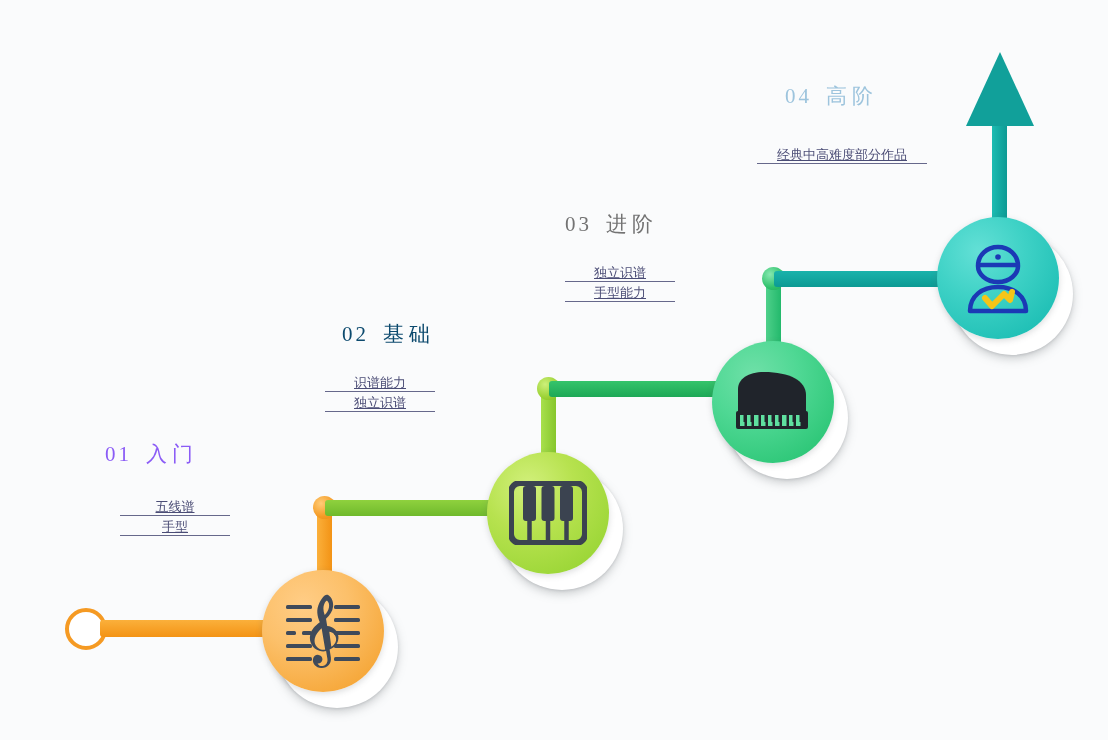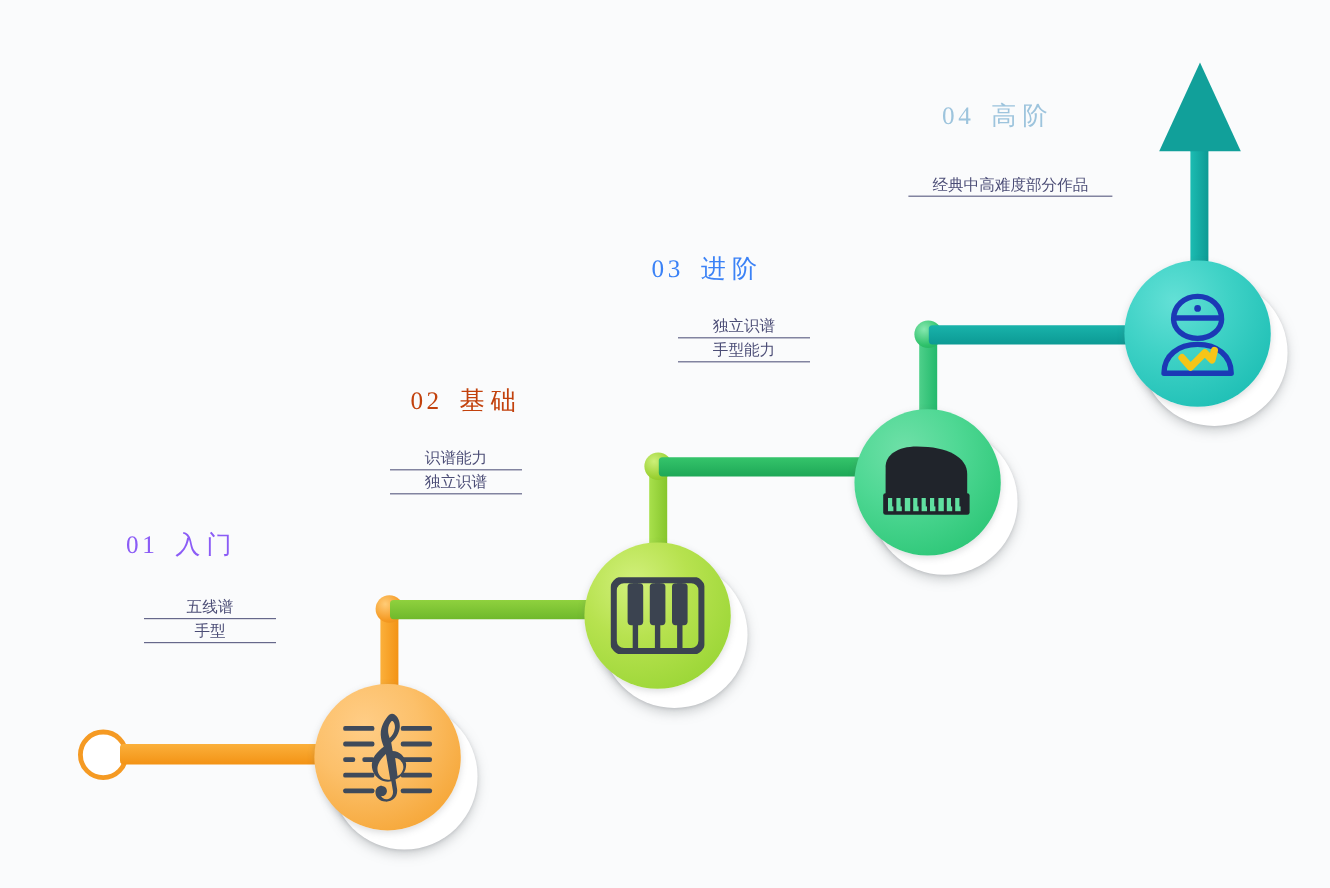--- a/index.html
+++ b/index.html
@@ -88,21 +88,21 @@
     position: absolute;
     font-size: 13px;
     line-height: 1.55;
     color: #3d3f6b;
     text-align: center;
     white-space: nowrap;
     font-family: "DejaVu Sans", "Liberation Sans", sans-serif;
     filter: blur(0.35px);
     opacity: 0.92;
   }
-  .step-desc div { position: relative; }
+  .step-desc div { position: relative; text-decoration: underline; }
   .step-desc div::after {
     content: "";
     position: absolute;
     left: 0; right: 0;
     bottom: 1px;
     height: 1px;
     background: #3d3f6b;
     opacity: 0.85;
   }
 
@@ -232,29 +232,29 @@
   </div>
 
   <div class="step-title" style="left:105px; top:440px; color:#8b5cf6;">
     <span class="num">01</span><span class="name">入门</span>
   </div>
   <div class="step-desc" style="left:120px; top:497px; width:110px;">
     <div>五线谱</div>
     <div>手型</div>
   </div>
 
-  <div class="step-title" style="left:342px; top:320px; color:#c2410c;">
+  <div class="step-title" style="left:342px; top:320px; color:#0c4a6e;">
     <span class="num">02</span><span class="name">基础</span>
   </div>
   <div class="step-desc" style="left:325px; top:373px; width:110px;">
     <div>识谱能力</div>
     <div>独立识谱</div>
   </div>
 
-  <div class="step-title" style="left:543px; top:210px; color:#3b82f6;">
+  <div class="step-title" style="left:565px; top:210px; color:#737373;">
     <span class="num">03</span><span class="name">进阶</span>
   </div>
   <div class="step-desc" style="left:565px; top:263px; width:110px;">
     <div>独立识谱</div>
     <div>手型能力</div>
   </div>
 
   <div class="step-title" style="left:785px; top:82px; color:#9dc4dd;">
     <span class="num">04</span><span class="name">高阶</span>
   </div>

